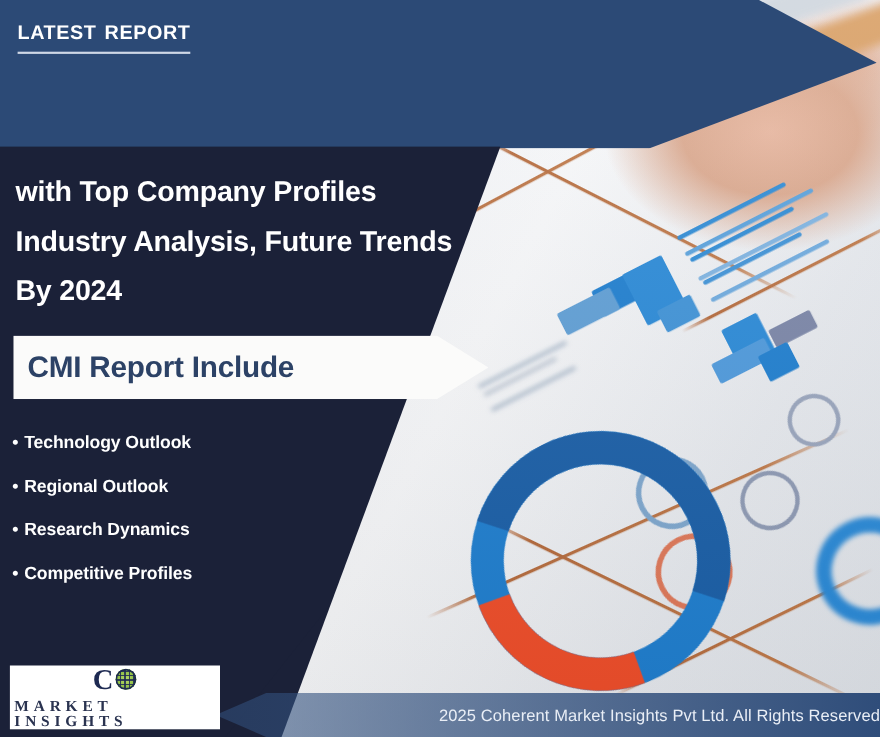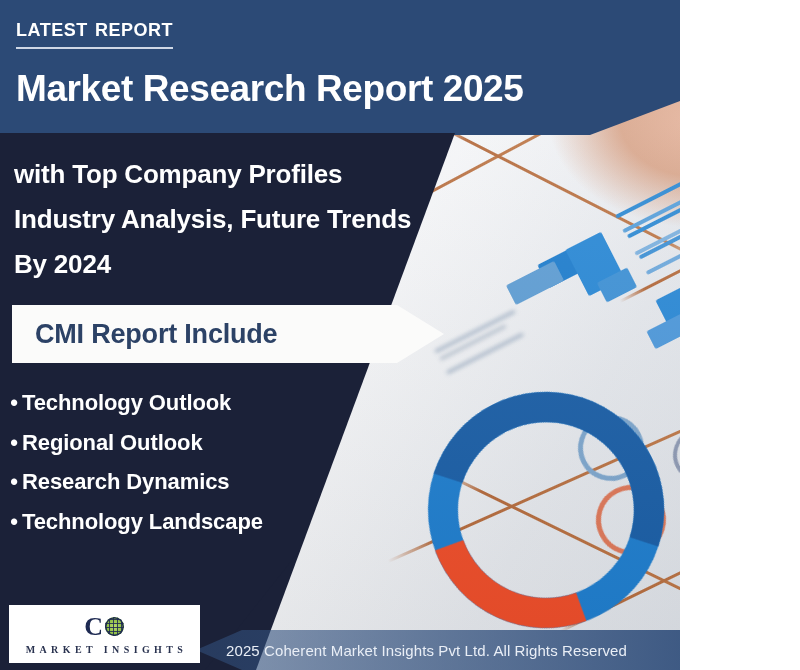--- a/index.html
+++ b/index.html
@@ -6,21 +6,21 @@
     margin: 0;
     padding: 0;
     background: #ffffff;
   }
   body {
     font-family: "Liberation Sans", sans-serif;
   }
 
   #poster {
     position: relative;
-    width: 680px;
+    width: 800px;
     height: 670px;
     overflow: hidden;
     background: #404040;
   }
 
   
   .photo {
     position: absolute;
     inset: 0;
     background:
@@ -147,35 +147,35 @@
     position: absolute;
     left: 12px; top: 305px;
     width: 432px; height: 58px;
     background: #fbfbfa;
     clip-path: polygon(0 0, 385px 0, 432px 29px, 385px 58px, 0 58px);
     z-index: 20;
     display: flex;
     align-items: center;
   }
   .ribbon-label {
-    margin-left: 23px;
+    margin-left: 13px;
     color: #2c4266;
     font-size: 27px;
     font-weight: bold;
     letter-spacing: -0.2px;
     white-space: nowrap;
   }
 
   
   .bullets {
     position: absolute;
     left: 6px; top: 383px;
     z-index: 20;
     color: #ffffff;
-    font-size: 22px;
+    font-size: 16px;
     font-weight: bold;
     line-height: 39.5px;
     letter-spacing: -0.1px;
   }
   .bullets .item { white-space: nowrap; }
   .bullets .dot {
     display: inline-block;
     width: 16px;
     text-align: center;
   }
@@ -221,39 +221,39 @@
   }
   .logo-globe::after {
     content:"";
     position:absolute; inset:0;
     border-radius:50%;
     box-shadow: inset 0 0 0 1.5px #1e2a52;
   }
   .logo-sub {
     color: #2a3350;
     font-family: "Liberation Serif", serif;
-    font-size: 10px;
+    font-size: 14px;
     font-weight: bold;
     letter-spacing: 4.4px;
     margin-top: 5px;
     margin-left: 4px;
     line-height: 1;
   }
 
   
   .footerbar {
     position: absolute;
     left: 196px; bottom: 0;
     width: 604px; height: 40px;
     background: linear-gradient(90deg, #2c4a76 0%, #33528089 0%, #2f4d7a 100%);
     clip-path: polygon(46px 0, 604px 0, 604px 40px, 46px 40px, 0 20px);
     z-index: 24;
     display: flex;
     align-items: center;
-    justify-content: flex-start;
+    justify-content: flex-end;
   }
   .footer-text {
     color: #e9eef6;
     font-size: 15px;
     letter-spacing: 0.1px;
     white-space: nowrap;
     padding-left: 30px;
   }
 </style>
 </head>
@@ -305,21 +305,20 @@
     <div class="barblk softblur2" style="left:700px; top:20px; width:120px; height:34px; background:#d9a066; transform:rotate(-20deg);"></div>
     <div class="barblk softblur2" style="left:590px; top:0px; width:200px; height:30px; background:#cfd6de; transform:rotate(-18deg);"></div>
   </div>
 
   <div class="topband"></div>
   <div class="darkpanel"></div>
   <div class="bottomfill"></div>
 
   <div class="kicker">Latest Report</div>
 
-  <div class="maintitle">Market Research Report 2025</div>
 
   <div class="subtitle">
     <div>with Top Company Profiles</div>
     <div>Industry Analysis, Future Trends</div>
     <div>By  2024</div>
   </div>
 
   <div class="ribbon">
     <span class="ribbon-label">CMI Report Include</span>
   </div>
@@ -328,21 +327,21 @@
     <div class="item">
       <span class="dot">•</span><span>Technology Outlook</span>
     </div>
     <div class="item">
       <span class="dot">•</span><span>Regional Outlook</span>
     </div>
     <div class="item">
       <span class="dot">•</span><span>Research Dynamics</span>
     </div>
     <div class="item">
-      <span class="dot">•</span><span>Technology Landscape</span>
+      <span class="dot">•</span><span>Competitive Profiles</span>
     </div>
   </div>
 
   <div class="logo">
     <div class="logo-word">
       <span>C</span>
       <span class="logo-globe"></span>
     </div>
     <div class="logo-sub">MARKET INSIGHTS</div>
   </div>

